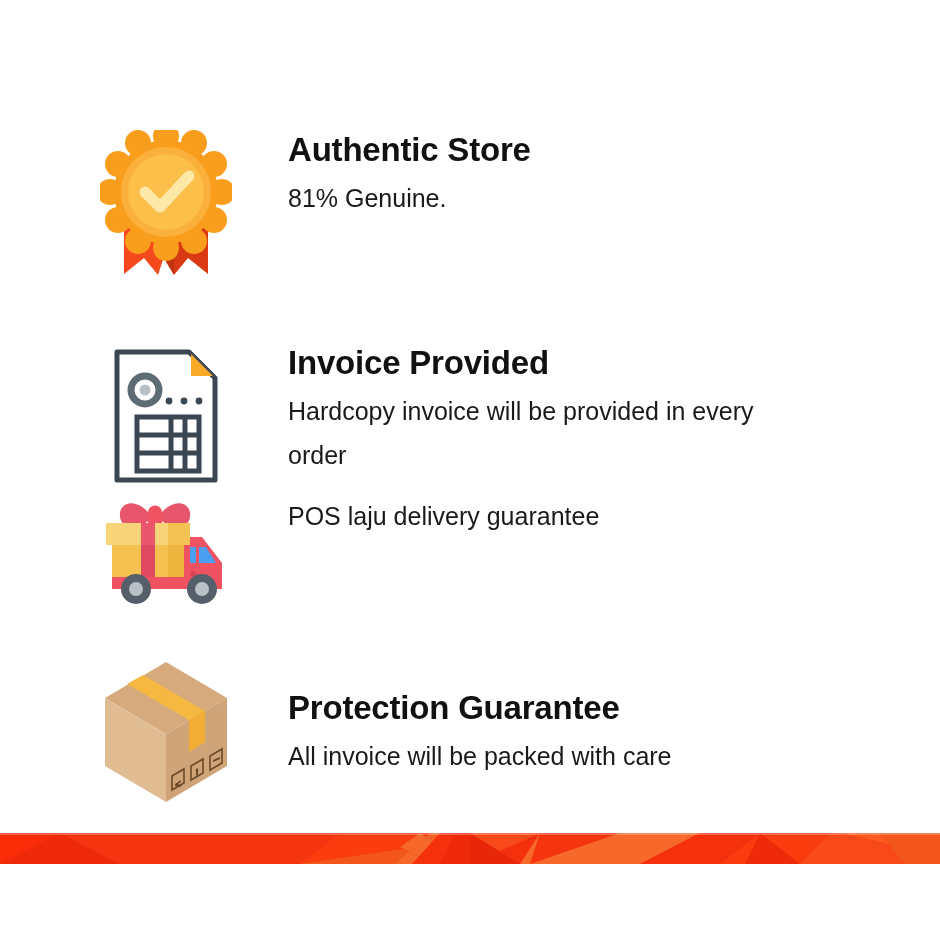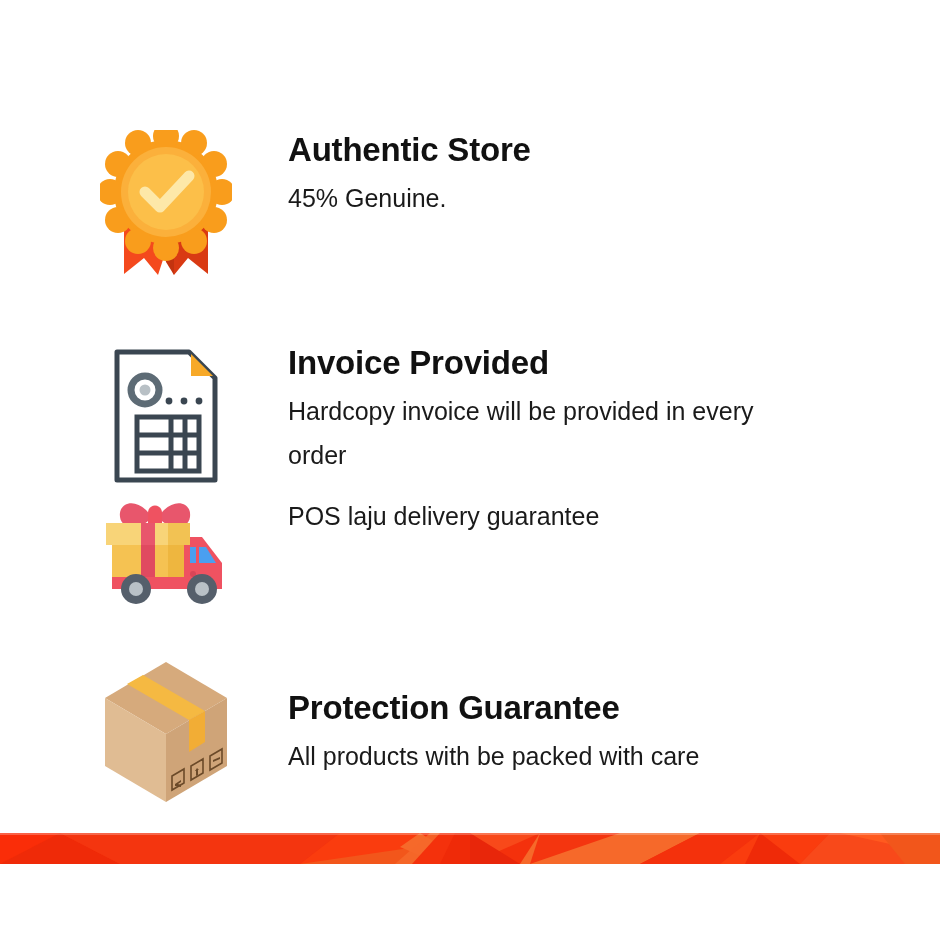--- a/index.html
+++ b/index.html
@@ -128,21 +128,21 @@
               <circle cx="38" cy="13" r="13"></circle>
             </g>
             <circle cx="66" cy="62" r="45" fill="#fbb03b"></circle>
             <circle cx="66" cy="62" r="38" fill="#fcbf49"></circle>
             <path d="M45 62 L60 77 L89 46" fill="none" stroke="#fde8a8" stroke-width="11" stroke-linecap="round" stroke-linejoin="round"></path>
           </g>
         </svg>
       </div>
       <div class="feature-text">
         <div class="feature-title">Authentic Store</div>
-        <div class="feature-desc">45% Genuine.</div>
+        <div class="feature-desc">81% Genuine.</div>
       </div>
     </div>
 
     <div class="feature-row" id="row-1">
       <div class="feature-icon">
         <svg width="106" height="136" viewBox="0 0 106 136" aria-hidden="true">
 
           <path d="M4 4 H76 L102 30 V132 H4 Z" fill="#ffffff" stroke="#3a4651" stroke-width="5" stroke-linejoin="round"></path>
           <path d="M78 6 L100 28 H78 Z" fill="#f7a928"></path>
 
@@ -225,21 +225,21 @@
           </g>
           <g fill="#6b4a29">
             <path d="M76 126 L82 122 L82 124 L79 126 L82 127 L82 129 L76 128 Z"></path>
             <path d="M96 113 L98 110 L100 112 L99 112 L99 117 L97 118 L97 113 Z"></path>
             <path d="M114 102 L121 99 L121 101 L114 104 Z"></path>
           </g>
         </svg>
       </div>
       <div class="feature-text">
         <div class="feature-title">Protection Guarantee</div>
-        <div class="feature-desc">All products with be packed with care</div>
+        <div class="feature-desc">All invoice will be packed with care</div>
       </div>
     </div>
 
   </div>
 
   <div class="bottom-banner">
     <svg width="940" height="31" viewBox="0 0 940 31" preserveAspectRatio="none" aria-hidden="true">
       <rect x="0" y="0" width="940" height="31" fill="#f4310c"></rect>
       <polygon points="0,0 60,0 0,31" fill="#fa2d08"></polygon>
       <polygon points="60,0 0,31 120,31" fill="#ef2a08"></polygon>

